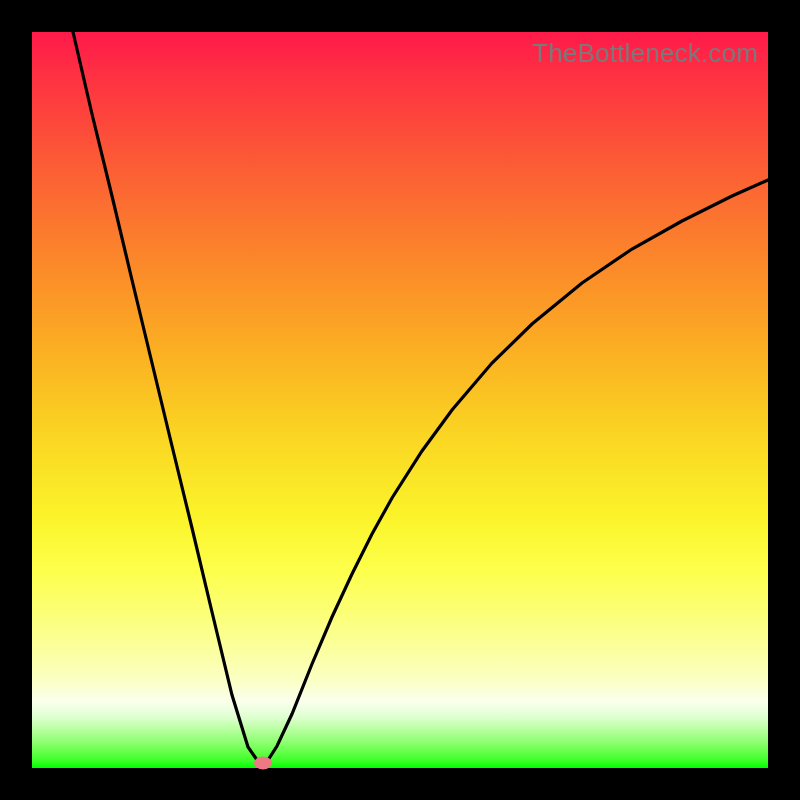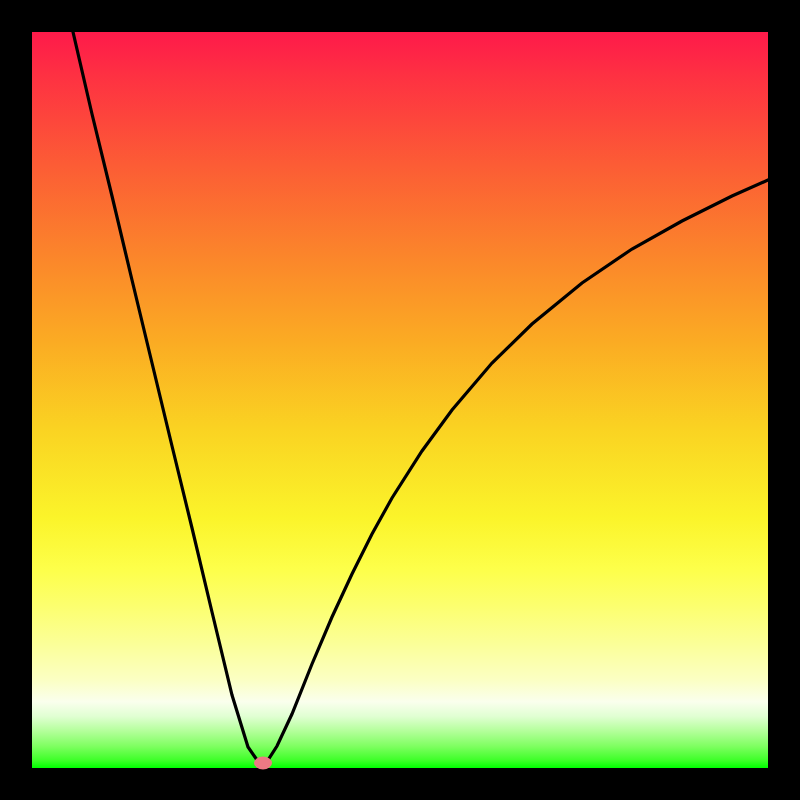--- a/index.html
+++ b/index.html
@@ -48,18 +48,19 @@
     background: #ed7984;
     border-radius: 50%;
     transform: translate(-50%, -50%);
   }
 </style>
 </head>
 <body>
 
 <div class="wrap">
   <div class="plot">
+    <div class="watermark">TheBottleneck.com</div>
     <svg class="curve" viewBox="0 0 736 736" preserveAspectRatio="none">
       <path fill="none" stroke="#000000" stroke-width="3.2" stroke-linecap="round" d="M 41 0 L 60 82 L 80 164 L 100 248 L 120 331 L 140 414 L 160 496 L 180 580 L 200 663 L 216 715 L 225 728 L 231 731 L 236 728 L 245 714 L 260 682 L 280 632 L 300 585 L 320 542 L 340 502 L 360 466 L 390 419 L 420 378 L 460 331 L 500 292 L 550 251 L 600 217 L 650 189 L 700 164 L 736 148"></path>
     </svg>
     <div class="marker" style="left: 231px; top: 731px; background: rgb(237, 121, 132);"></div>
   </div>
 </div>
 
 </body></html>

